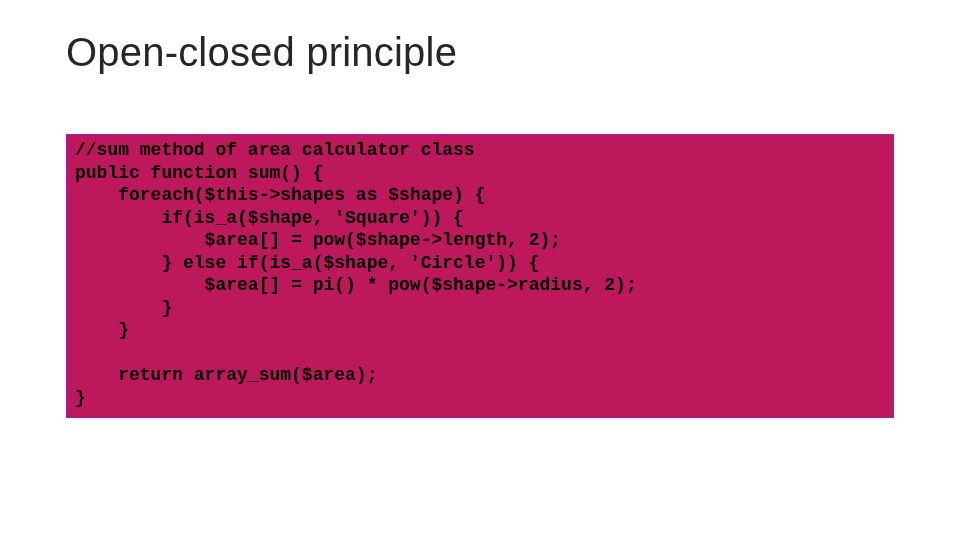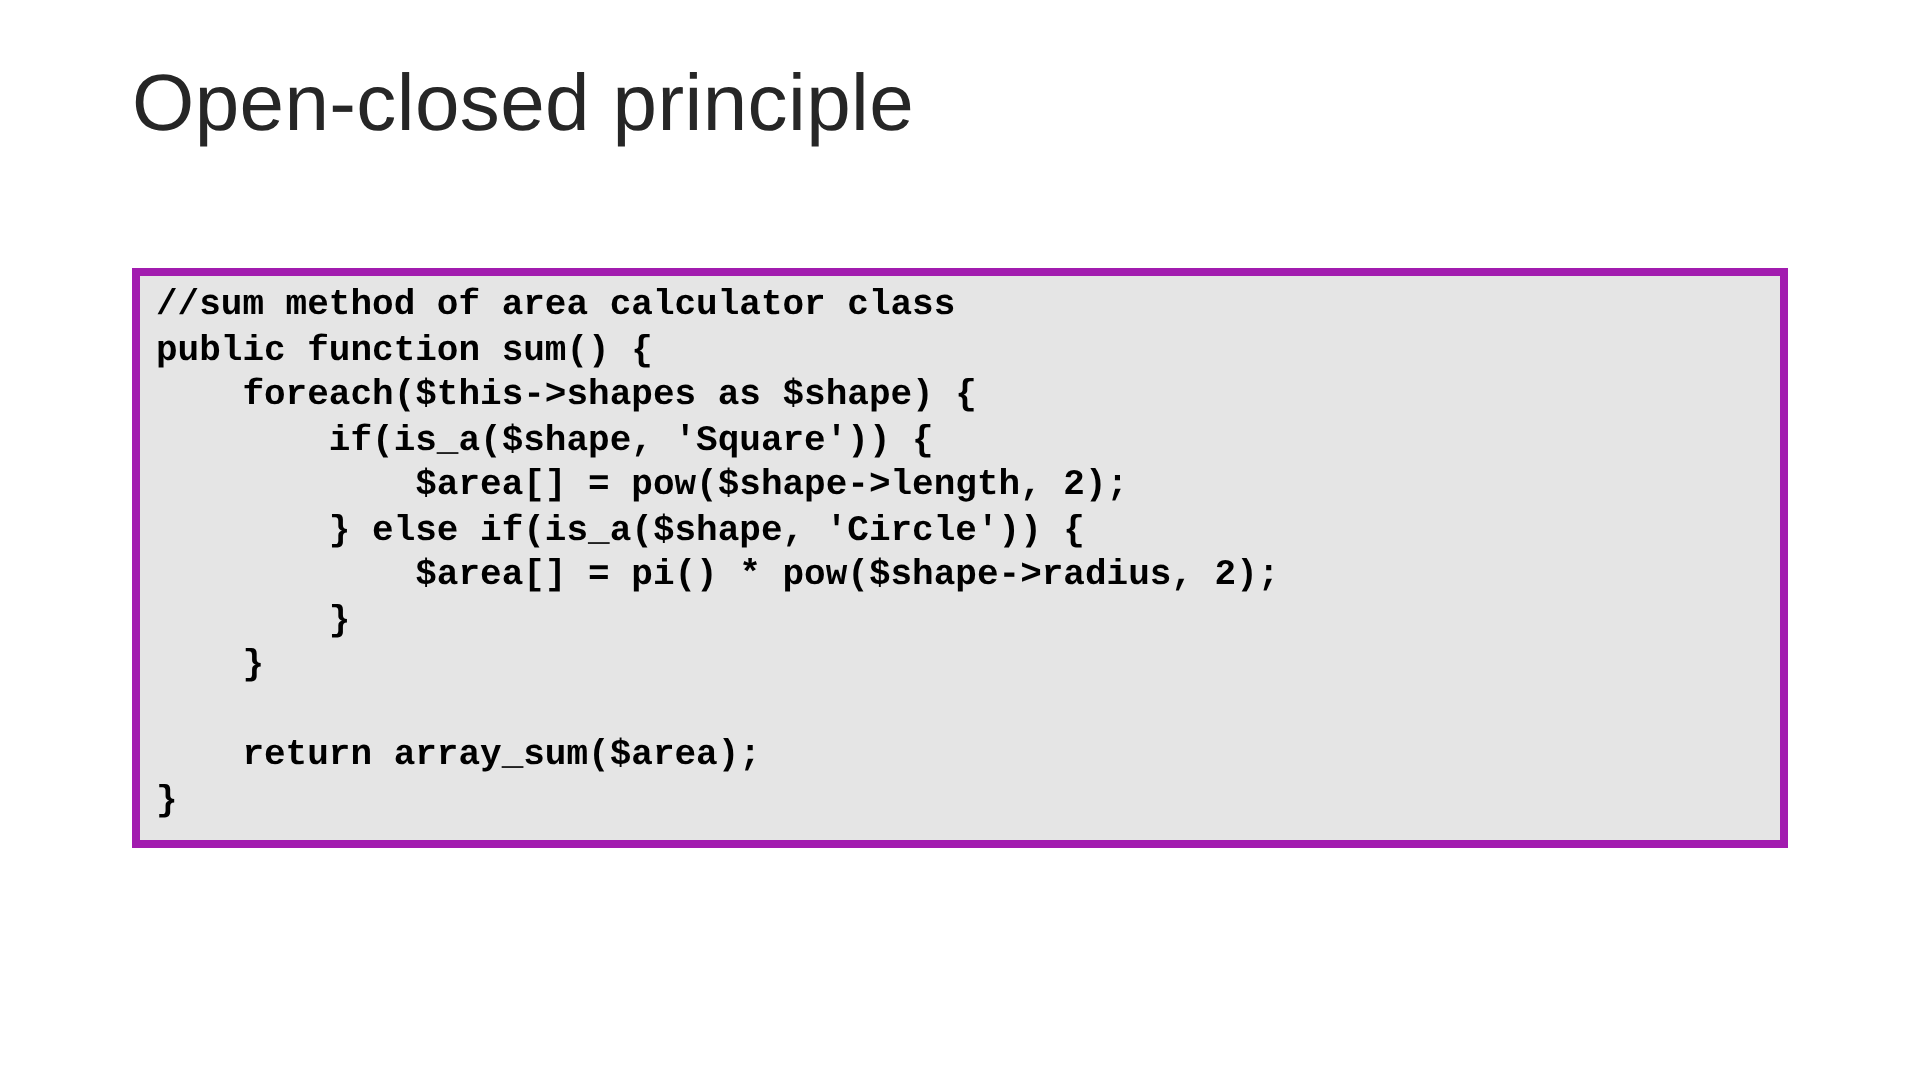--- a/index.html
+++ b/index.html
@@ -24,22 +24,22 @@
     font-size: 40px;
     font-weight: 300;
     color: #262626;
     letter-spacing: 0.2px;
   }
   .code-box {
     position: absolute;
     left: 66px;
     top: 134px;
     width: 828px;
-    background: #e5e5e5;
-    border: 4px solid #a21caf;
+    background: #be185d;
+    border: 1px solid #a21caf;
     box-sizing: border-box;
     padding: 4px 8px 8px 8px;
   }
   .code {
     font-family: "Courier New", Courier, monospace;
     font-size: 18px;
     line-height: 1.25;
     color: #000000;
     font-weight: bold;
     white-space: pre;

